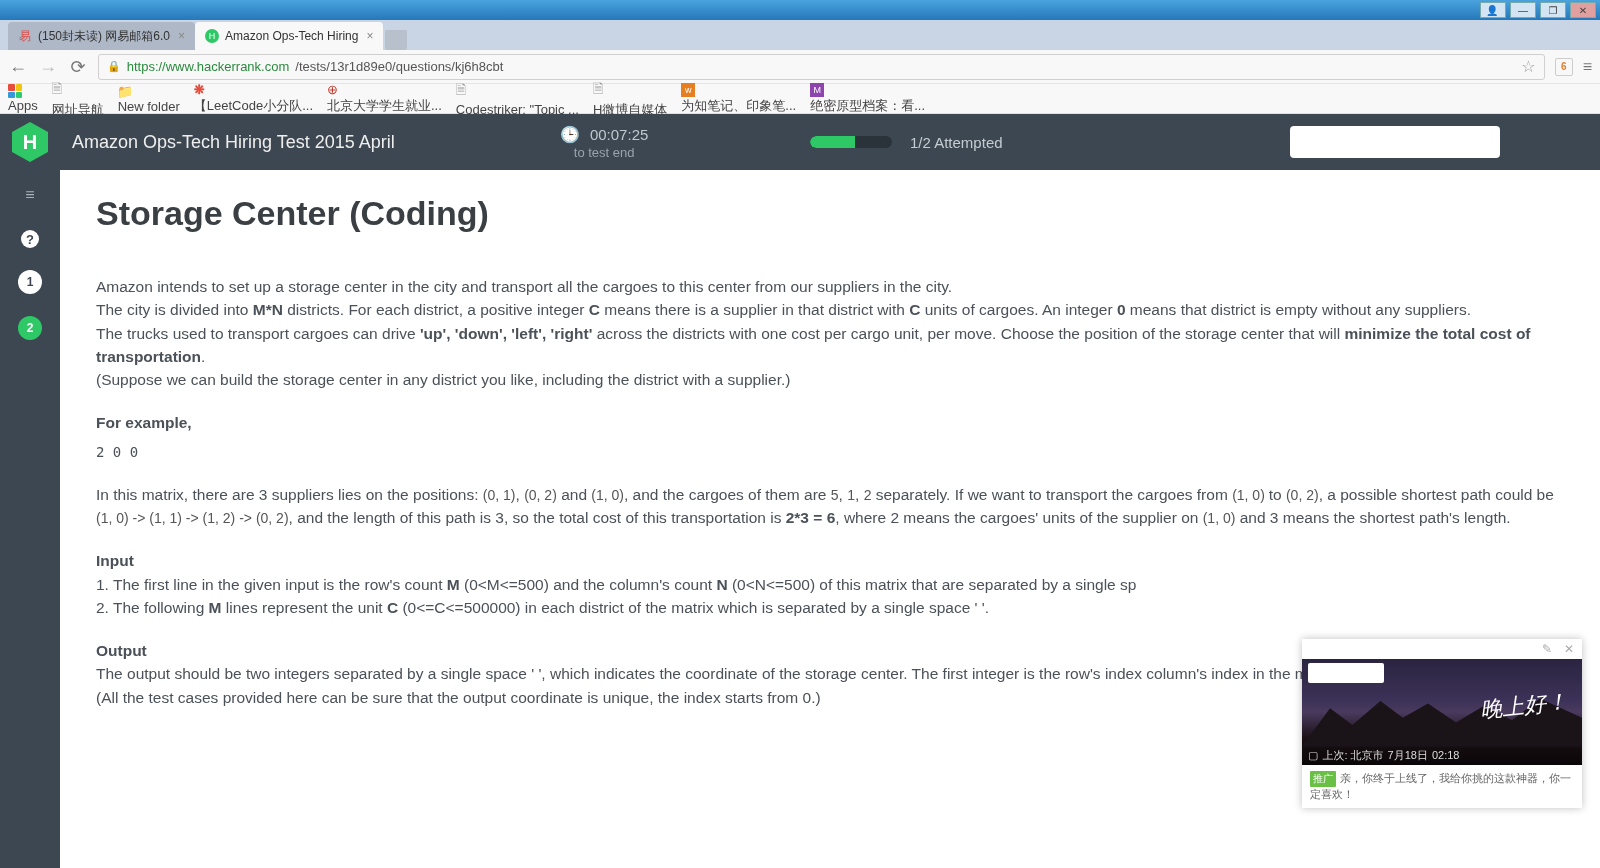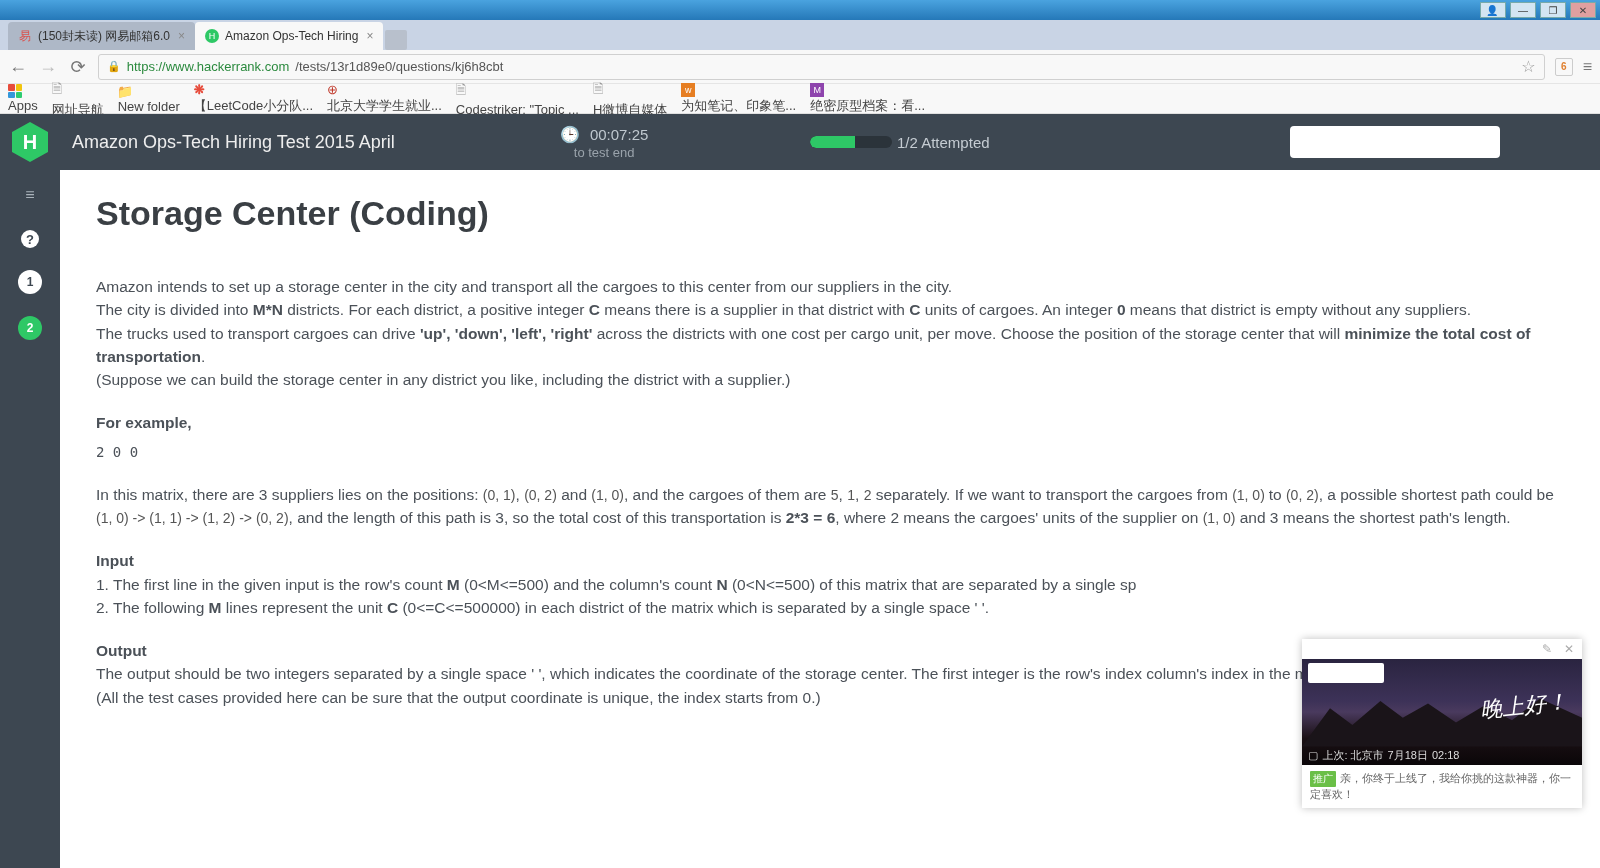--- a/index.html
+++ b/index.html
@@ -47,21 +47,21 @@
 .orange-sq { display: inline-block; width: 14px; height: 14px; background: #e67e22; color: #fff; font-size: 9px; text-align: center; line-height: 14px; }
 .purple-sq { display: inline-block; width: 14px; height: 14px; background: #8e44ad; color: #fff; font-size: 9px; text-align: center; line-height: 14px; }
 
 
 .hdr { height: 56px; background: #3d4751; color: #fff; display: flex; align-items: center; padding: 0 0 0 0; position: relative; }
 .logo-hex { width: 36px; height: 40px; margin-left: 12px; background: #2ec866; clip-path: polygon(50% 0, 100% 25%, 100% 75%, 50% 100%, 0 75%, 0 25%); display: flex; justify-content: center; align-items: center; font-weight: bold; font-size: 20px; color: #fff; }
 .hdr-title { margin-left: 24px; font-size: 18px; font-weight: 400; color: #eee; }
 .hdr-center { position: absolute; left: 560px; display: flex; flex-direction: column; align-items: center; gap: 1px; }
 .timer-row { display: flex; align-items: center; gap: 10px; color: #bfc8cf; font-size: 15px; }
 .timer-sub { font-size: 13px; color: #9aa3ab; }
-.progress-area { position: absolute; left: 810px; display: flex; align-items: center; gap: 5px; }
+.progress-area { position: absolute; left: 810px; display: flex; align-items: center; gap: 18px; }
 .prog-track { width: 82px; height: 12px; background: #2b333a; border-radius: 8px; overflow: hidden; }
 .prog-fill { width: 55%; height: 100%; background: #2ec866; border-radius: 8px 0 0 8px; }
 .attempted { color: #c5ccd2; font-size: 15px; }
 .user-blank { position: absolute; right: 100px; width: 210px; height: 32px; background: #fff; border-radius: 4px; }
 
 
 .main { display: flex; height: calc(868px - 20px - 30px - 34px - 30px - 56px); }
 .sidebar { width: 60px; background: #3d4751; display: flex; flex-direction: column; align-items: center; padding-top: 12px; gap: 22px; }
 .side-icon { width: 26px; height: 26px; display: flex; justify-content: center; align-items: center; color: #aab3bb; font-size: 16px; }
 .side-circle { width: 24px; height: 24px; border-radius: 50%; display: flex; justify-content: center; align-items: center; font-size: 12px; font-weight: bold; }

